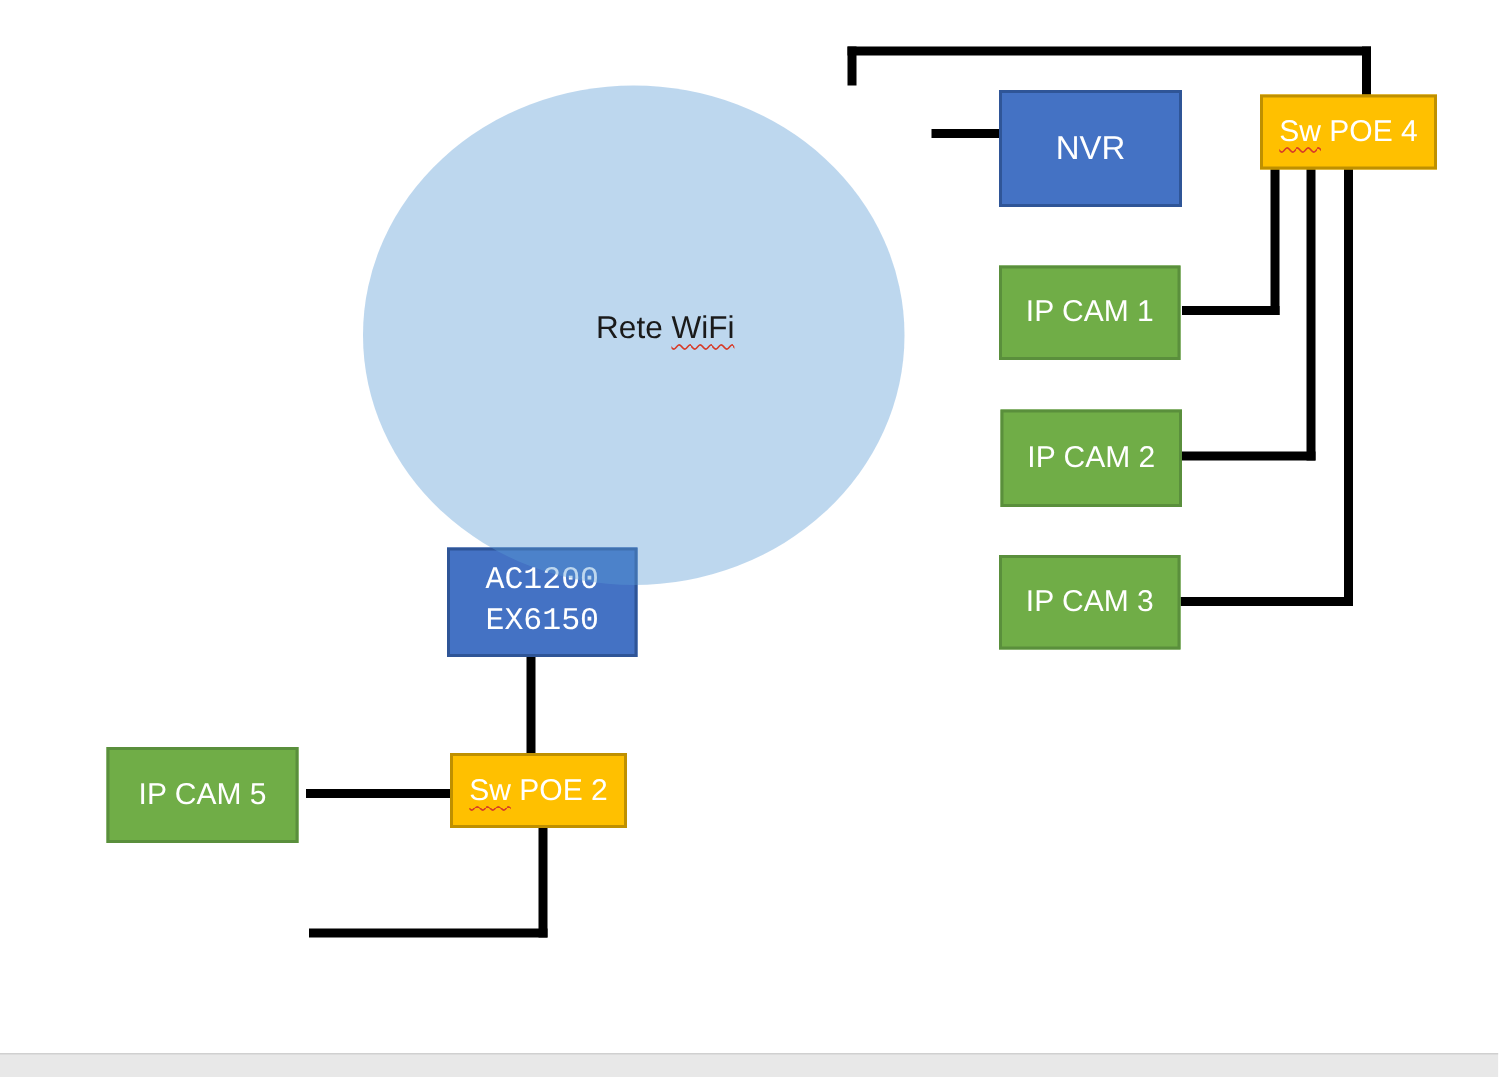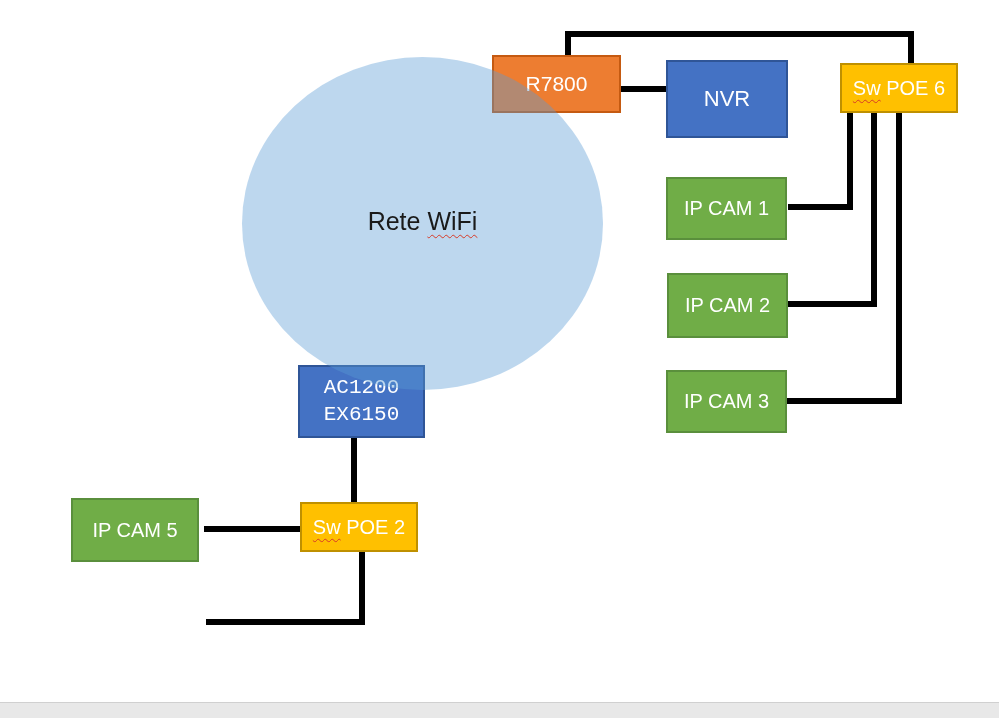--- a/index.html
+++ b/index.html
@@ -29,21 +29,21 @@
 
   .fs20{font-size:20px;} .fs21{font-size:21px;} .fs22{font-size:22px;}
 
   .wifi-circle{
     position:absolute;left:242px;top:57px;width:361px;height:333px;
     border-radius:50%;background:var(--wifi-fill);
     z-index:3;pointer-events:none;
   }
   .wifi-label{
     position:absolute;left:242px;top:207px;width:361px;
-    text-align:center;color:#1a1a1a;font-size:25px;z-index:4;
+    text-align:center;color:#1a1a1a;font-size:21px;z-index:4;padding-left:21px;
   }
   .misspelled{
     text-decoration-line:underline;
     text-decoration-style:wavy;
     text-decoration-color:var(--spellcheck);
     text-decoration-thickness:1px;
     text-underline-offset:4px;
     margin-top:32px;
   }
   .two-line span{display:block;font-family:Liberation Mono, monospace;}
@@ -68,30 +68,27 @@
   <div class="conn" style="left:871px;top:112px;width:6px;height:195px"></div>
   <div class="conn" style="left:788px;top:301px;width:89px;height:6px"></div>
   <div class="conn" style="left:896px;top:112px;width:6px;height:292px"></div>
   <div class="conn" style="left:787px;top:398px;width:115px;height:6px"></div>
 
   <div class="conn" style="left:351px;top:438px;width:6px;height:66px"></div>
   <div class="conn" style="left:204px;top:526px;width:96px;height:6px"></div>
   <div class="conn" style="left:359px;top:552px;width:6px;height:73px"></div>
   <div class="conn" style="left:206px;top:619px;width:159px;height:6px"></div>
 
-  <div class="node orange fs21" style="left:492px;top:55px;width:129px;height:58px">
-    <span>R7800</span>
-  </div>
 
   <div class="node blue fs22" style="left:666px;top:60px;width:122px;height:78px">
     <span>NVR</span>
   </div>
 
   <div class="node yellow fs20" style="left:840px;top:63px;width:118px;height:50px">
-    <span><span class="misspelled">Sw</span><span> POE 6</span></span>
+    <span><span class="misspelled">Sw</span><span> POE 4</span></span>
   </div>
 
   <div class="node green fs20" style="left:666px;top:177px;width:121px;height:63px">
     <span>IP CAM 1</span>
   </div>
 
   <div class="node green fs20" style="left:667px;top:273px;width:121px;height:65px">
     <span>IP CAM 2</span>
   </div>
 

